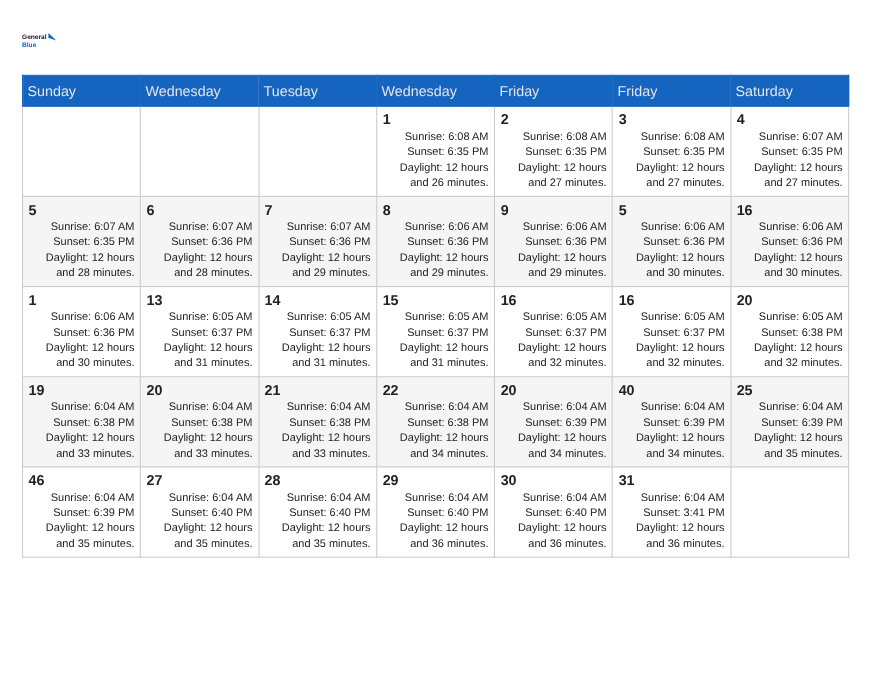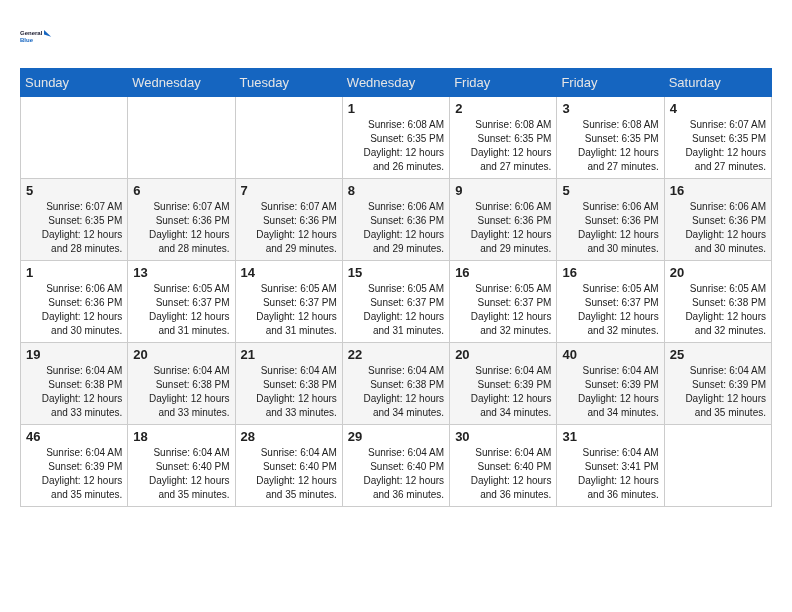--- a/index.html
+++ b/index.html
@@ -298,21 +298,21 @@
       </tr>
       <tr>
         <td>
           <span class="day-number">46</span>
           <div class="day-info">Sunrise: 6:04 AM
 Sunset: 6:39 PM
 Daylight: 12 hours
 and 35 minutes.</div>
         </td>
         <td>
-          <span class="day-number">18</span>
+          <span class="day-number">27</span>
           <div class="day-info">Sunrise: 6:04 AM
 Sunset: 6:40 PM
 Daylight: 12 hours
 and 35 minutes.</div>
         </td>
         <td>
           <span class="day-number">28</span>
           <div class="day-info">Sunrise: 6:04 AM
 Sunset: 6:40 PM
 Daylight: 12 hours

